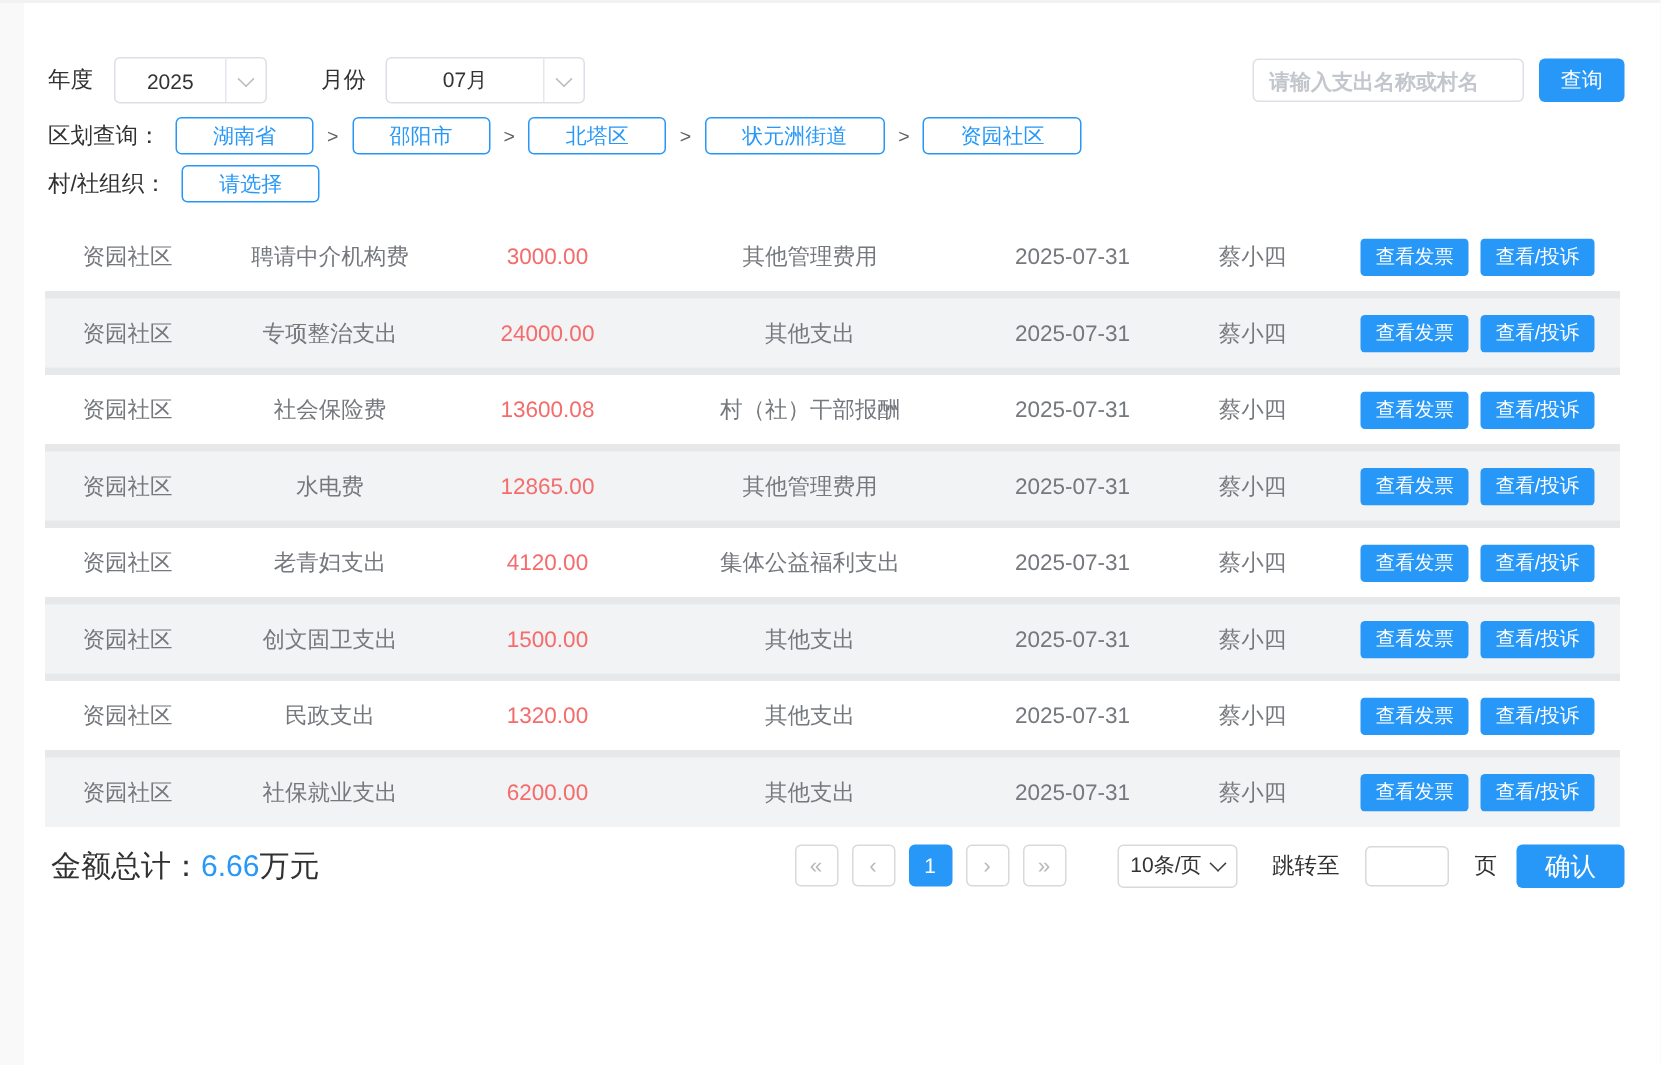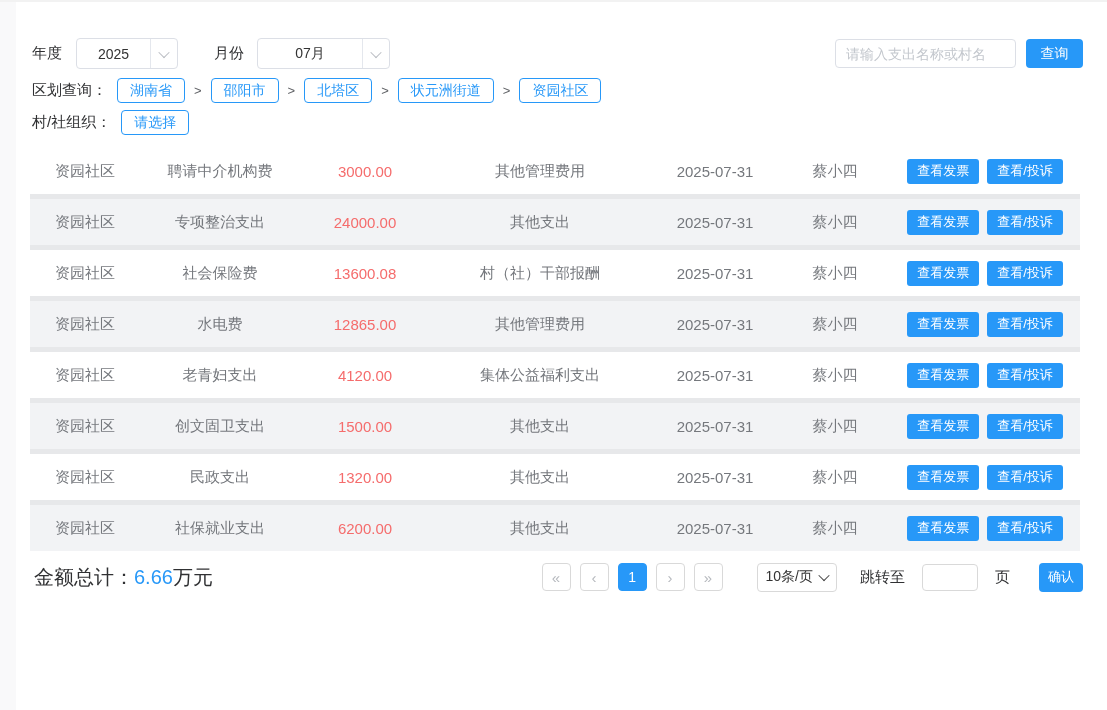--- a/index.html
+++ b/index.html
@@ -21,28 +21,28 @@
   .frow1 { margin-top:36px; height:31px; }
   .flabel { font-size:15px; color:var(--txt); }
   .sel { display:flex; align-items:stretch; border:1px solid var(--border); border-radius:4px; height:31px; background:#fff; margin-left:14px; cursor:pointer; }
   .sel .val { flex:1; display:flex; align-items:center; justify-content:center; font-size:14px; color:#333; }
   .sel .chev-zone { width:27px; border-left:1px solid #e4e7ed; display:flex; align-items:center; justify-content:center; }
   .chev { width:8px; height:8px; border-right:1.6px solid #b9bcc2; border-bottom:1.6px solid #b9bcc2; transform:rotate(45deg) translate(-1px,-1px); }
   .sel-year { width:102px; }
   .sel-month { width:133px; margin-left:13px; }
   .ml36 { margin-left:36px; }
   .spacer { flex:1; }
-  .search-input { width:181px; height:29px; border:1px solid var(--border); border-radius:4px; padding:0 10px; font-size:14px; color:#333; font-family:inherit; outline:none; }
+  .search-input { width:181px; height:29px; border:1px solid var(--border); border-radius:4px; padding:0 10px; font-size:14px; color:#333; font-family:inherit; outline:none;font-weight:bold; }
   .search-input::placeholder { color:#c3c7cd; }
   .btn-primary { background:var(--blue); color:#fff; border:none; border-radius:4px; font-family:inherit; cursor:pointer; }
   .query-btn { width:57px; height:29px; font-size:14px; margin-left:10px; }
 
   .frow2 { margin-top:9px; height:25px; }
   .frow3 { margin-top:7px; height:25px; }
-  .bc-btn { background:#fff; border:1px solid var(--blue); color:var(--blue); border-radius:4px; height:25px; padding:0 12px; font-size:14px; font-family:inherit; cursor:pointer; }
+  .bc-btn { background:#fff; border:1px solid var(--blue); color:var(--blue); border-radius:4px; height:25px; padding:0 24px; font-size:14px; font-family:inherit; cursor:pointer; }
   .bc-sep { margin:0 9px; color:#606266; font-size:13px; }
   .bc-first { margin-left:10px; }
 
   
   .table { margin:13px auto 0 30px; width:1050px; }
   .thead { display:flex; align-items:center; height:46px; background:#f7f8fa; }
   .th { font-size:16px; font-weight:600; color:var(--txt); text-align:center; }
   .tbody { display:flex; flex-direction:column; gap:5px; background:#e7e8ea; padding-bottom:0; }
   .tr { display:flex; align-items:center; height:46px; background:#fff; }
   .tr:nth-child(even) { background:#f2f3f5; }
@@ -57,21 +57,21 @@
   .total { font-size:20px; color:var(--txt); }
   .total .num { color:var(--blue); }
   .pager { display:flex; align-items:center; gap:9px; margin-left:auto; }
   .pg-btn { width:29px; height:28px; border:1px solid #d9d9d9; border-radius:4px; background:#fff; color:#b6b9be; font-size:15px; display:flex; align-items:center; justify-content:center; cursor:pointer; font-family:inherit; }
   .pg-btn.current { background:var(--blue); border-color:var(--blue); color:#fff; font-size:14px; }
   .size-sel { display:flex; align-items:center; gap:7px; border:1px solid #d9d9d9; border-radius:4px; height:29px; padding:0 8px; margin-left:25px; font-size:14px; color:#333; background:#fff; cursor:pointer; }
   .size-sel .chev { border-color:#444; }
   .jump-label { font-size:15px; color:var(--txt); margin-left:14px; }
   .jump-input { width:56px; height:27px; border:1px solid #d9d9d9; border-radius:4px; margin-left:8px; font-size:14px; text-align:center; outline:none; font-family:inherit; }
   .page-suffix { font-size:15px; color:var(--txt); margin-left:8px; }
-  .confirm-btn { width:44px; height:29px; font-size:13px; margin-left:20px; }
+  .confirm-btn { width:72px; height:29px; font-size:17px; margin-left:4px; }
 </style>
 </head>
 <body>
 
 <div class="page">
   <div class="left-gutter"></div>
 
 
   <div class="filters">
 

